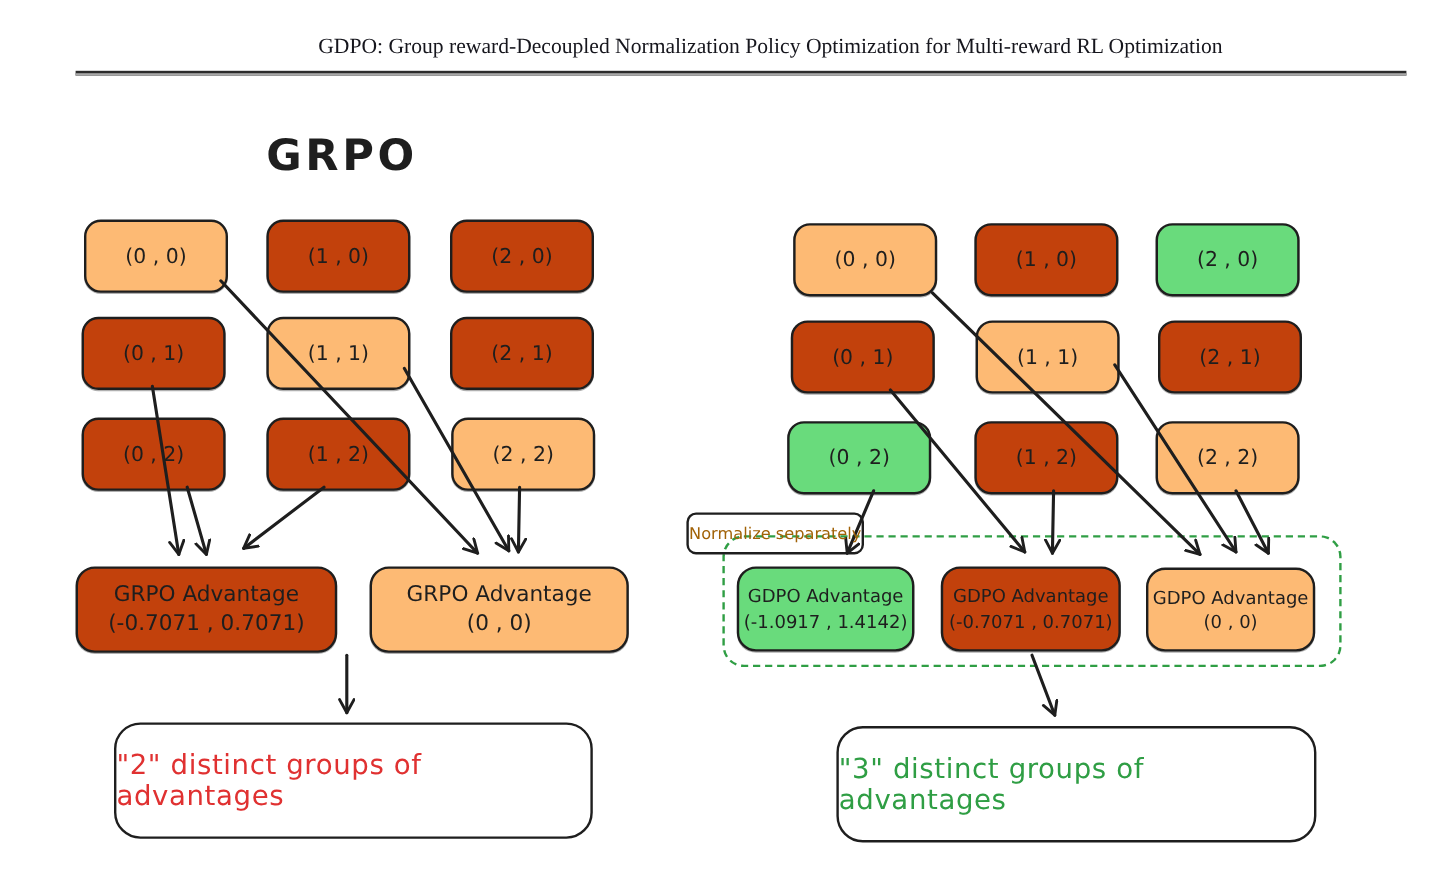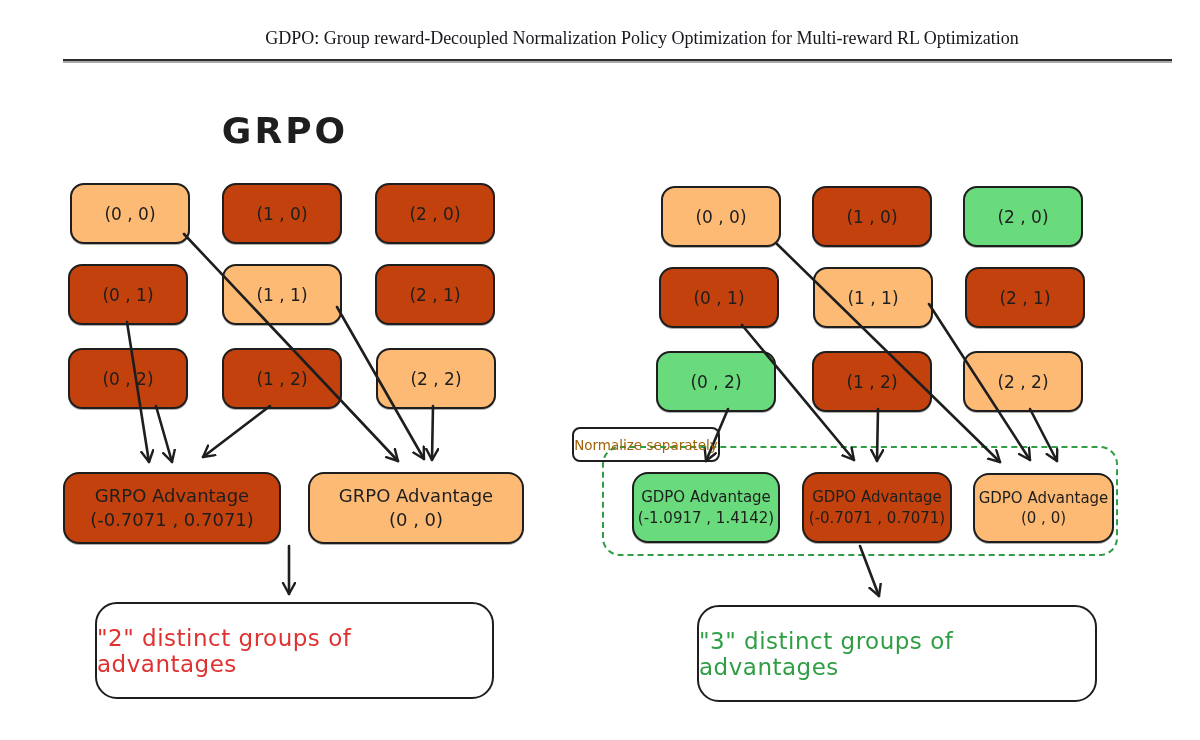--- a/index.html
+++ b/index.html
@@ -14,21 +14,21 @@
   .cell{position:absolute;width:116px;height:57px;border:2px solid #1e1e1e;border-radius:14px;
         display:flex;align-items:center;justify-content:center;font-size:17px;
         box-shadow:0 1px 0 rgba(30,30,30,.35);}
   .pink{background:#c2410c;}
   .gray{background:#fdba74;}
   .green{background:#69db7c;}
   .adv{position:absolute;border:2px solid #1e1e1e;border-radius:16px;display:flex;
        flex-direction:column;align-items:center;justify-content:center;line-height:1.35;
        box-shadow:0 1px 0 rgba(30,30,30,.35);}
   .adv.big{font-size:18px;}
-  .adv.small{font-size:15px;margin-left:18px;}
+  .adv.small{font-size:15px;}
   .dashed-group{position:absolute;left:602px;top:446px;width:512px;height:106px;
                 border:2.4px dashed #2f9e44;border-radius:18px;background:transparent;}
   .normalize-label{position:absolute;left:543px;top:427px;width:144px;height:31px;
                    border:2px solid #1e1e1e;border-radius:8px;display:flex;align-items:center;
                    justify-content:center;font-size:13.5px;color:#a16207;z-index:6;margin-left:29px;}
   .summary{position:absolute;height:93px;background:#ffffff;border:2.5px solid #1e1e1e;
            border-radius:22px;display:flex;align-items:center;justify-content:center;
            font-size:23px;letter-spacing:0.5px;}
   .summary.red{color:#e03131;}
   .summary.green-text{color:#2f9e44;}

